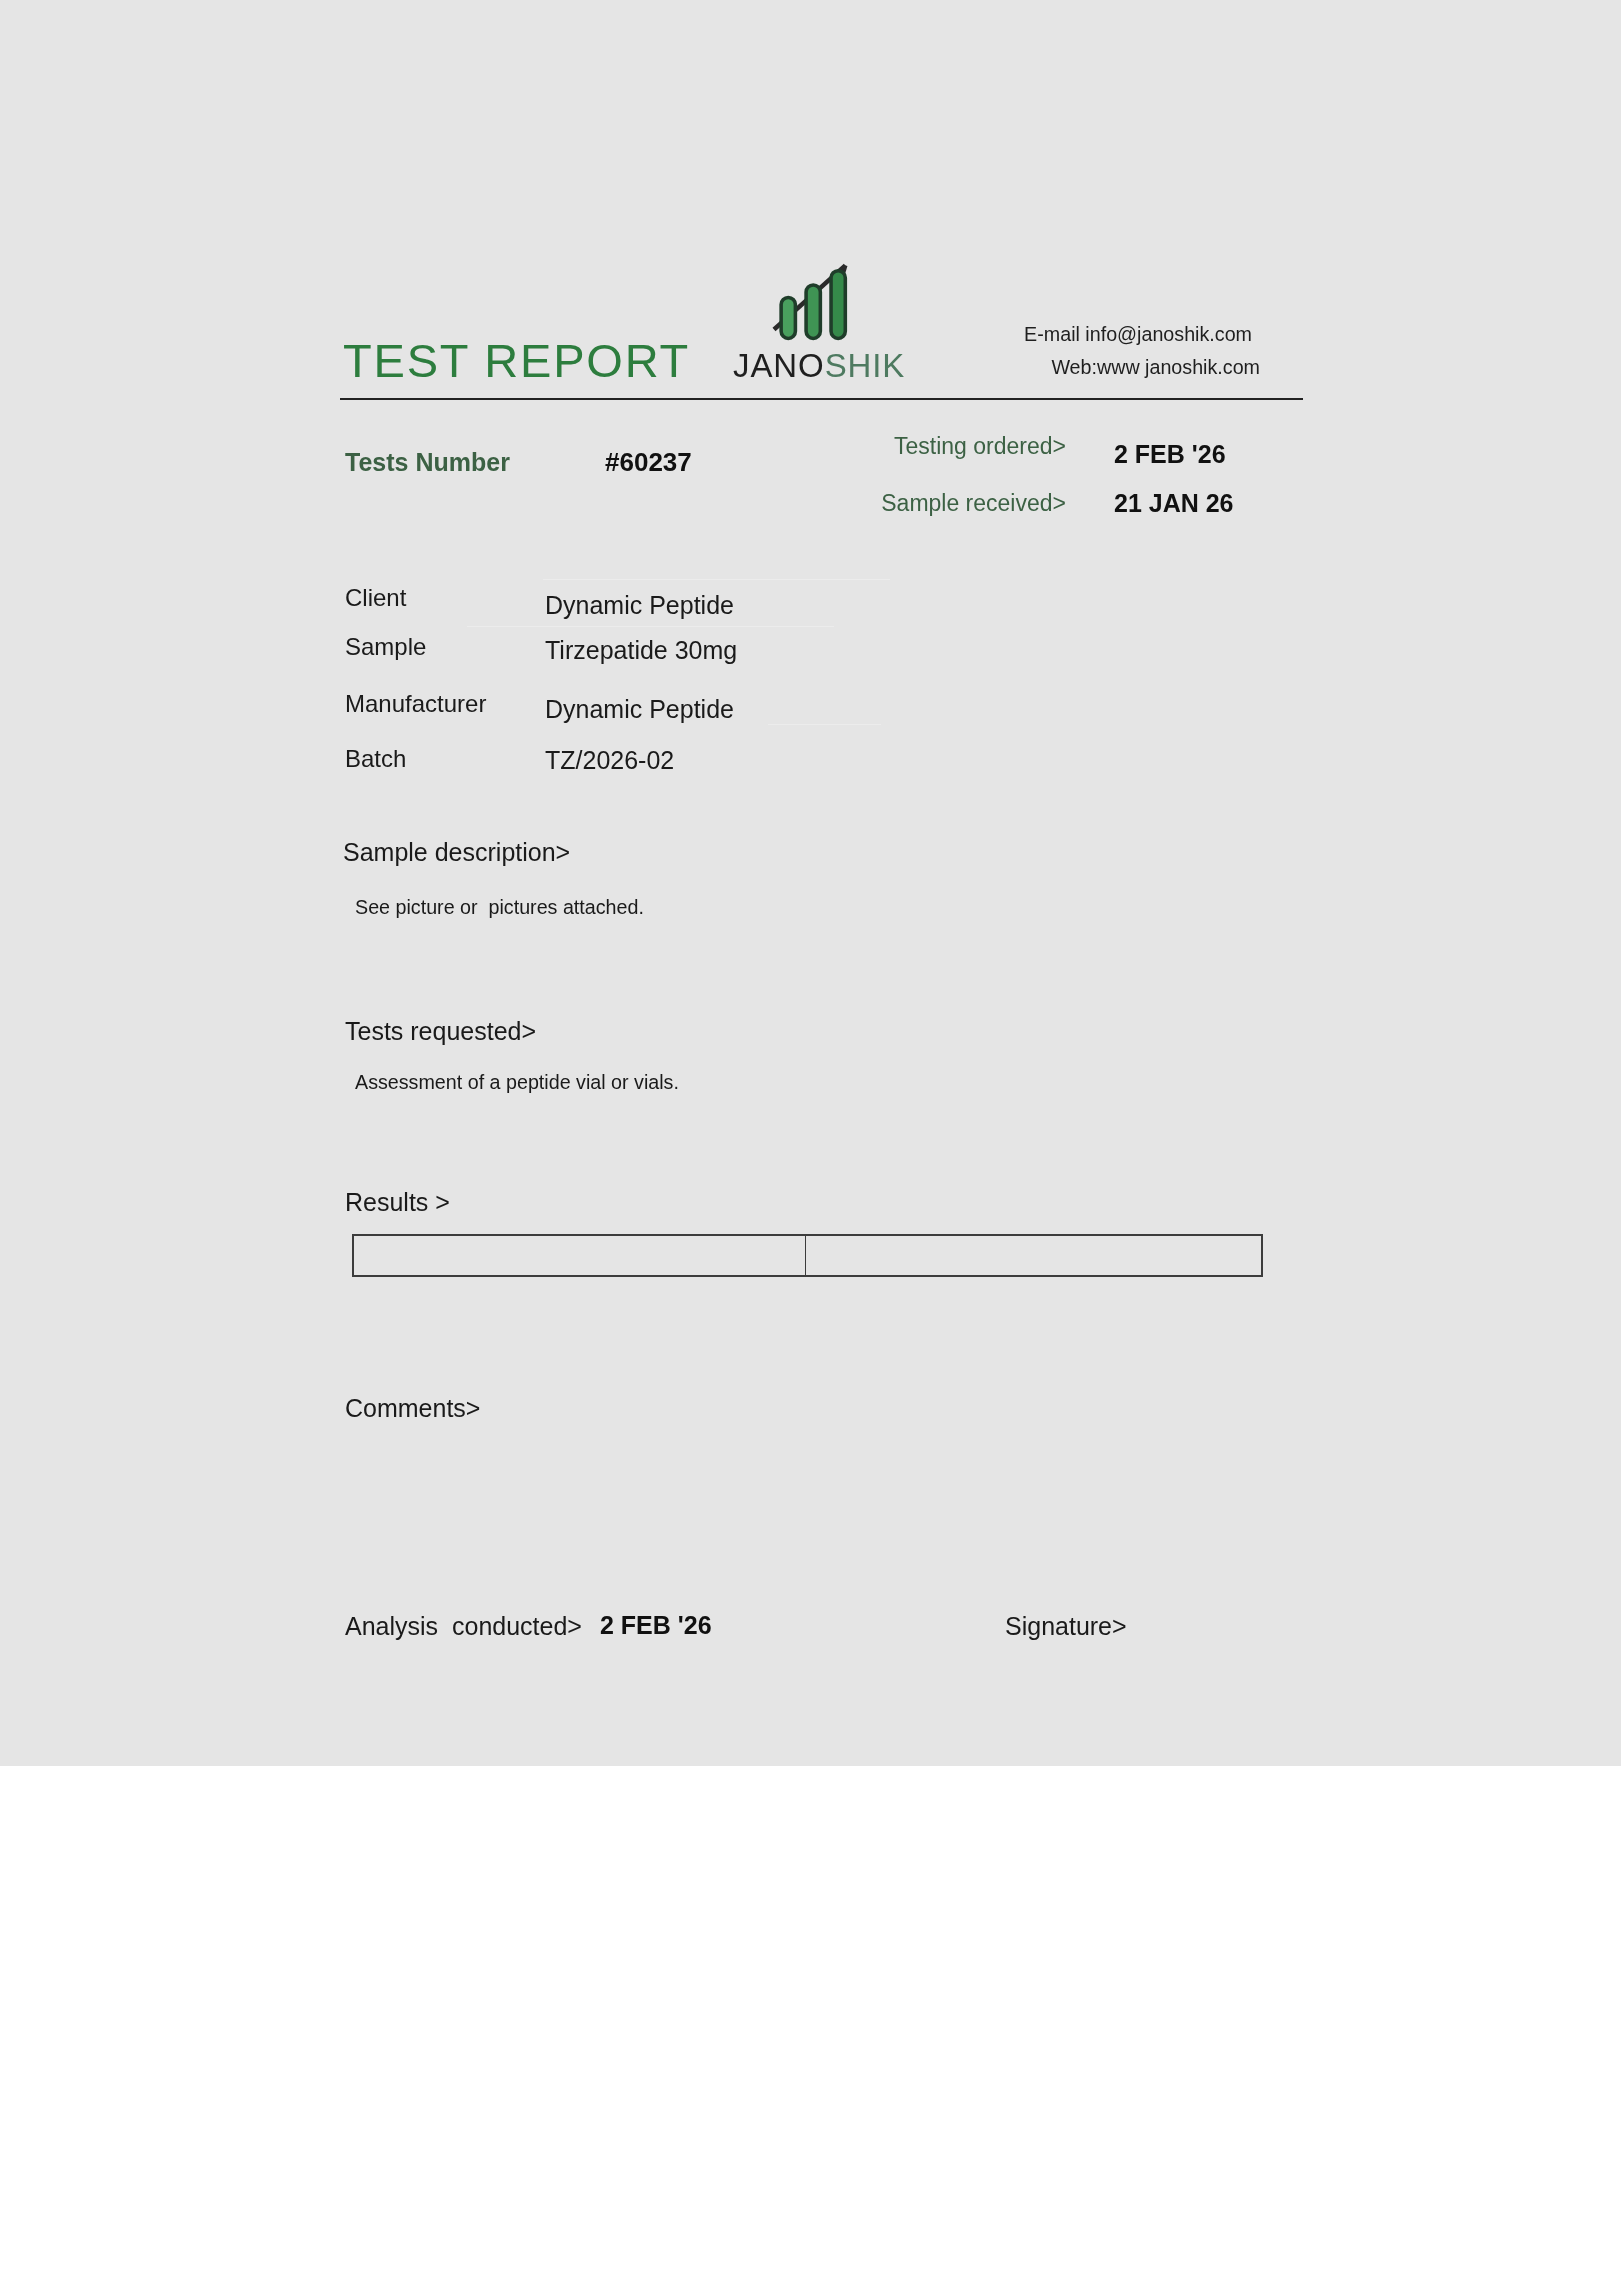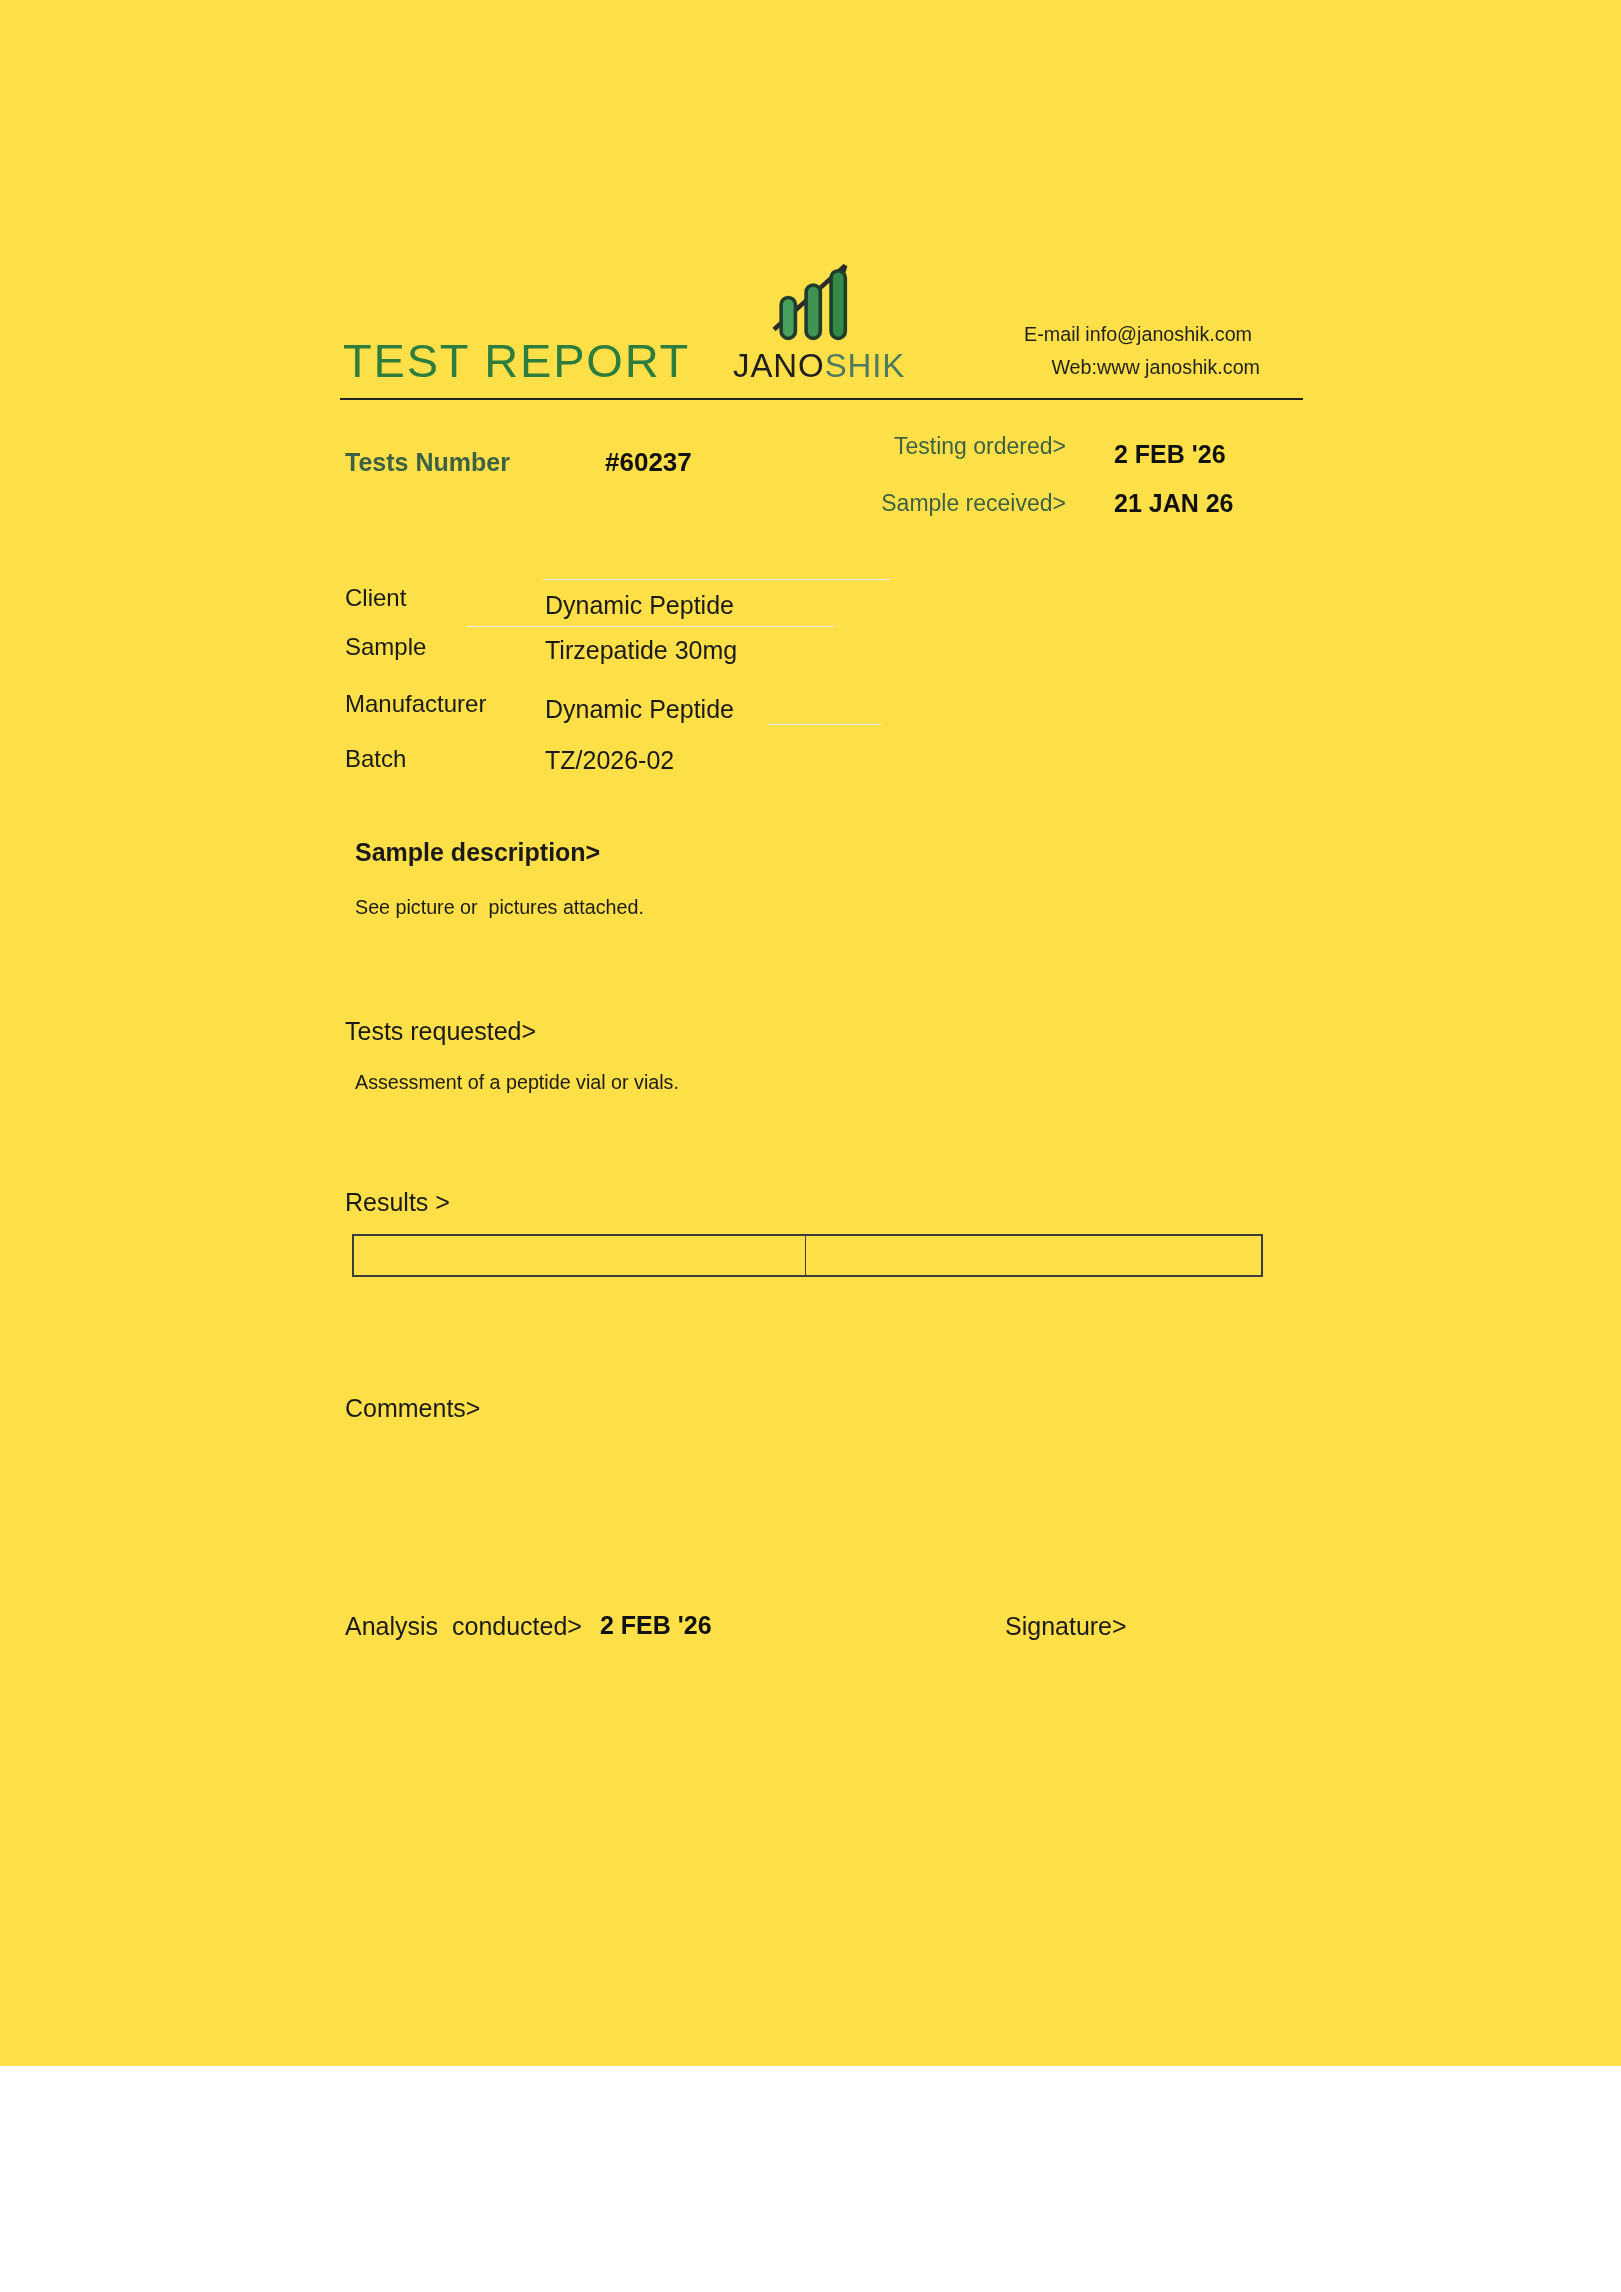--- a/index.html
+++ b/index.html
@@ -3,22 +3,22 @@
 <meta charset="utf-8">
 <style>
   html, body {
     margin: 0;
     padding: 0;
     background: #ffffff;
   }
   #page {
     position: relative;
     width: 1621px;
-    height: 2066px;
-    background: #fde047;
+    height: 1766px;
+    background: #e5e5e5;
     font-family: "Liberation Sans", sans-serif;
     color: #1a1a1a;
     overflow: hidden;
   }
   .abs { position: absolute; }
 
   
   .report-title {
     font-size: 47px;
     letter-spacing: 1.8px;
@@ -172,21 +172,21 @@
 
   <div class="abs field-label" style="left:345px; top:633px;">Sample</div>
   <div class="abs field-value" style="left:545px; top:636px;">Tirzepatide 30mg</div>
 
   <div class="abs field-label" style="left:345px; top:690px;">Manufacturer</div>
   <div class="abs field-value" style="left:545px; top:695px;">Dynamic Peptide</div>
 
   <div class="abs field-label" style="left:345px; top:745px;">Batch</div>
   <div class="abs field-value" style="left:545px; top:746px;">TZ/2026-02</div>
 
-  <div class="abs section-heading" style="left:355px; top:838px;font-weight:bold;">Sample description&gt;</div>
+  <div class="abs section-heading" style="left:343px; top:838px;">Sample description&gt;</div>
   <div class="abs section-body" style="left:355px; top:896px;">See picture or  pictures attached.</div>
 
   <div class="abs section-heading" style="left:345px; top:1017px;">Tests requested&gt;</div>
   <div class="abs section-body" style="left:355px; top:1071px;">Assessment of a peptide vial or vials.</div>
 
   <div class="abs section-heading" style="left:345px; top:1188px;">Results &gt;</div>
 
   <div class="abs" style="left:352px; top:1234px;">
     <table class="results">
       <colgroup>

